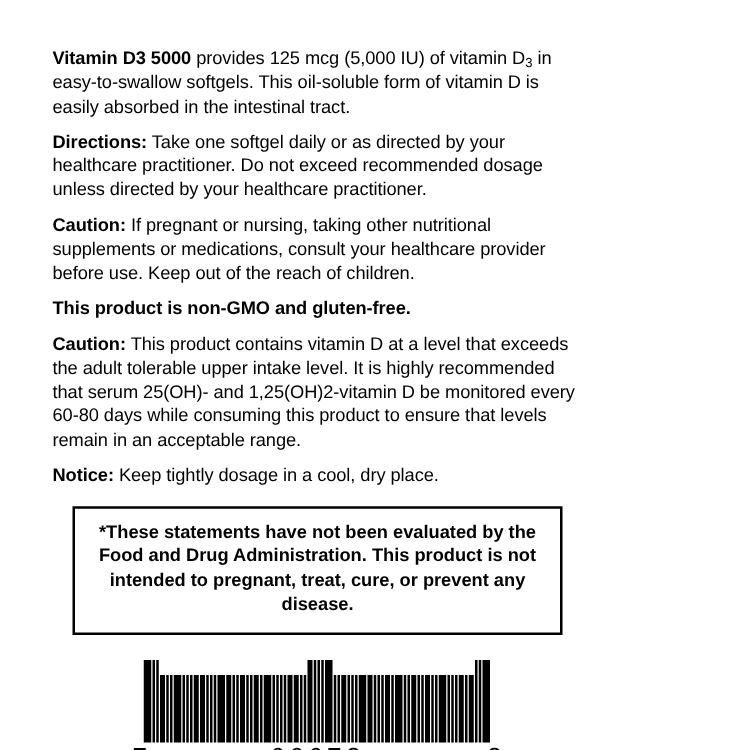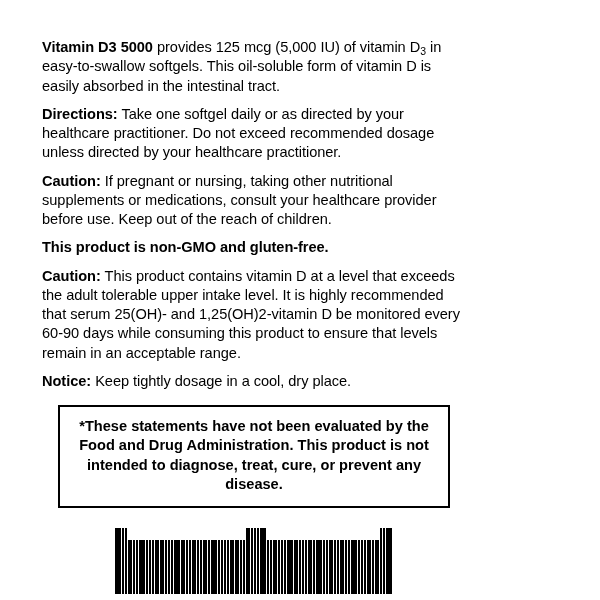--- a/index.html
+++ b/index.html
@@ -100,29 +100,29 @@
     <span class="lead">Directions:</span><span> Take one softgel daily or as directed by your healthcare practitioner. Do not exceed recommended dosage unless directed by your healthcare practitioner.</span>
   </p>
 
   <p class="para">
     <span class="lead">Caution:</span><span> If pregnant or nursing, taking other nutritional supplements or medications, consult your healthcare provider before use. Keep out of the reach of children.</span>
   </p>
 
   <p class="para bold-all">This product is non-GMO and gluten-free.</p>
 
   <p class="para">
-    <span class="lead">Caution:</span><span> This product contains vitamin D at a level that exceeds the adult tolerable upper intake level. It is highly recommended that serum 25(OH)- and 1,25(OH)2-vitamin D be monitored every 60-90 days while consuming this product to ensure that levels remain in an acceptable range.</span>
+    <span class="lead">Caution:</span><span> This product contains vitamin D at a level that exceeds the adult tolerable upper intake level. It is highly recommended that serum 25(OH)- and 1,25(OH)2-vitamin D be monitored every 60-80 days while consuming this product to ensure that levels remain in an acceptable range.</span>
   </p>
 
   <p class="para">
     <span class="lead">Notice:</span><span> Keep tightly dosage in a cool, dry place.</span>
   </p>
 
   <div class="statement-box">
-    <p>*These statements have not been evaluated by the Food and Drug Administration. This product is not intended to diagnose, treat, cure, or prevent any disease.</p>
+    <p>*These statements have not been evaluated by the Food and Drug Administration. This product is not intended to pregnant, treat, cure, or prevent any disease.</p>
   </div>
 
   <div class="barcode-wrap">
     <div class="barcode" id="barcode">
         <i style="width: 6px; height: 66px;"></i>
         <i style="width: 2px; height: 66px;"></i>
         <i style="width: 2px; height: 66px;"></i>
         <i style="width: 4px; height: 54px;"></i>
         <i style="width: 2px; height: 54px;"></i>
         <i style="width: 2px; height: 54px;"></i>

